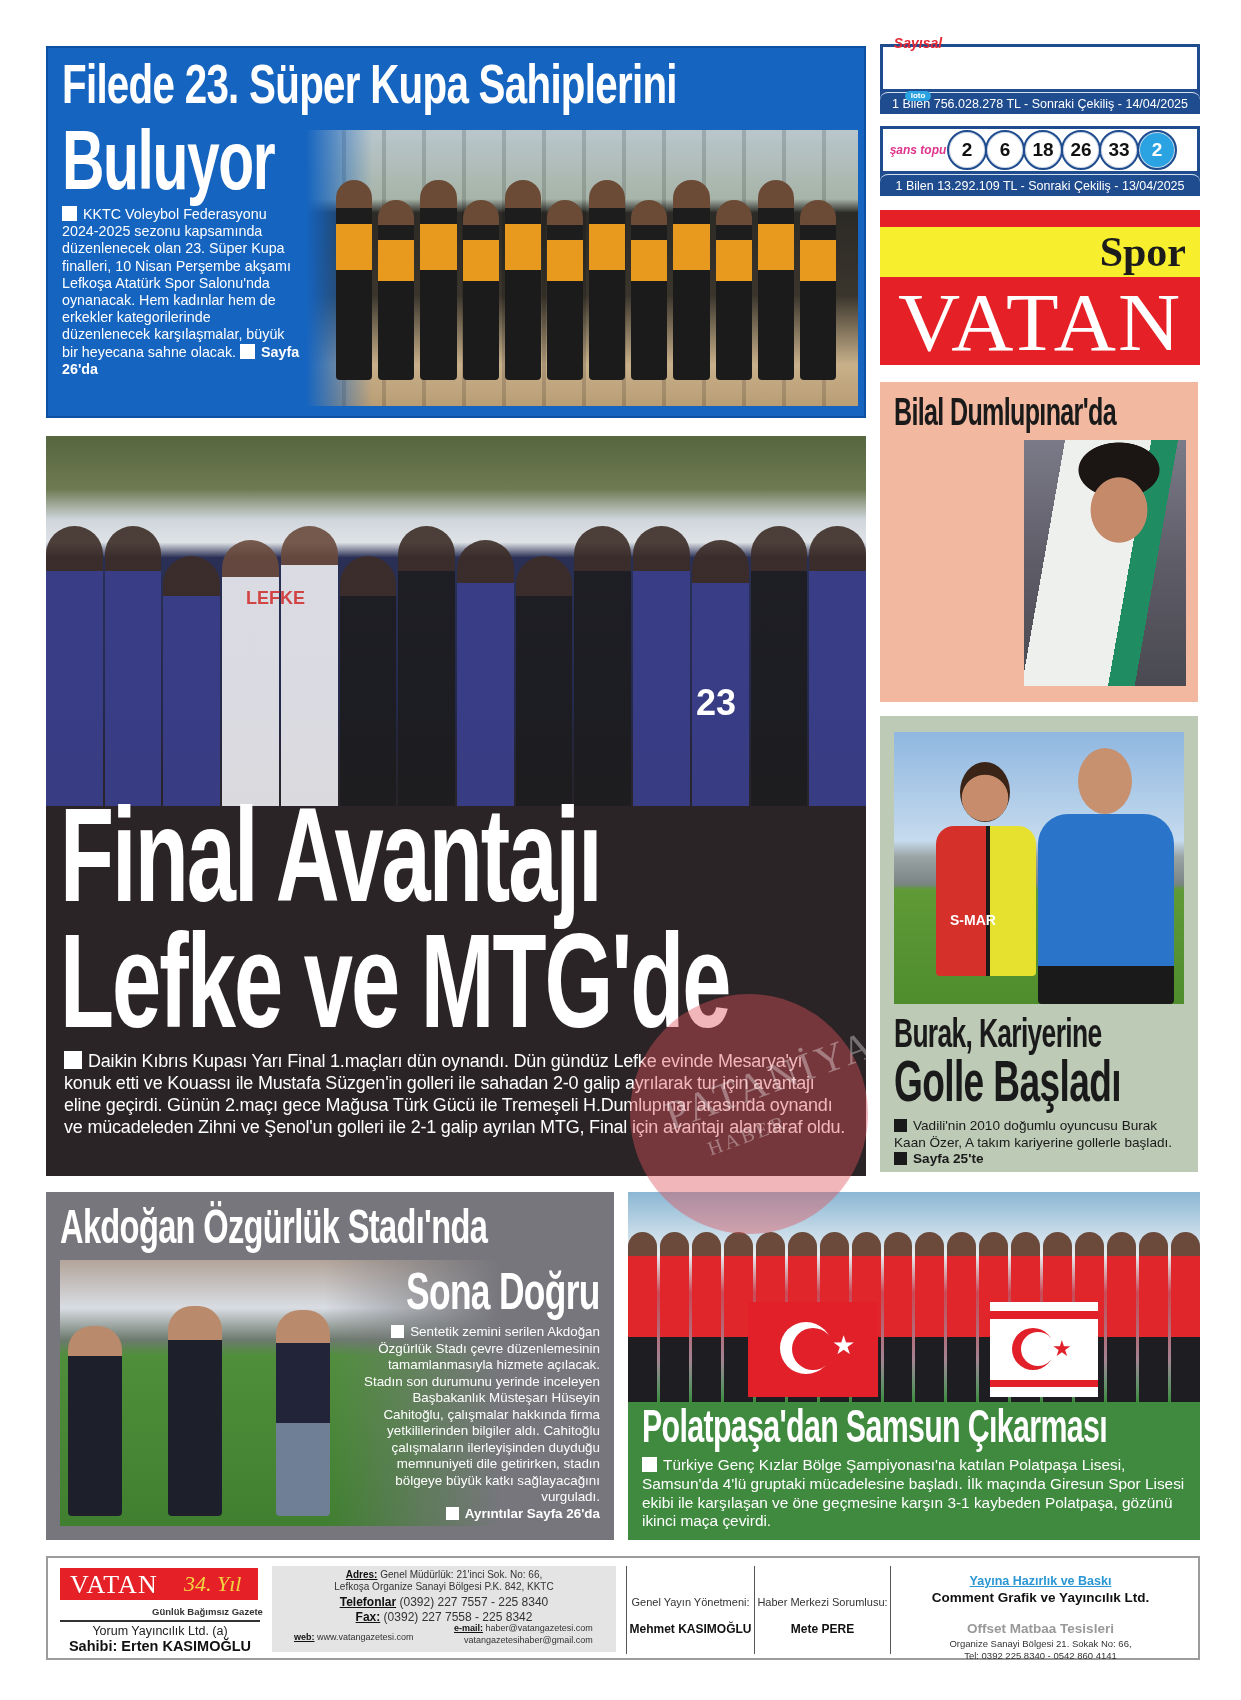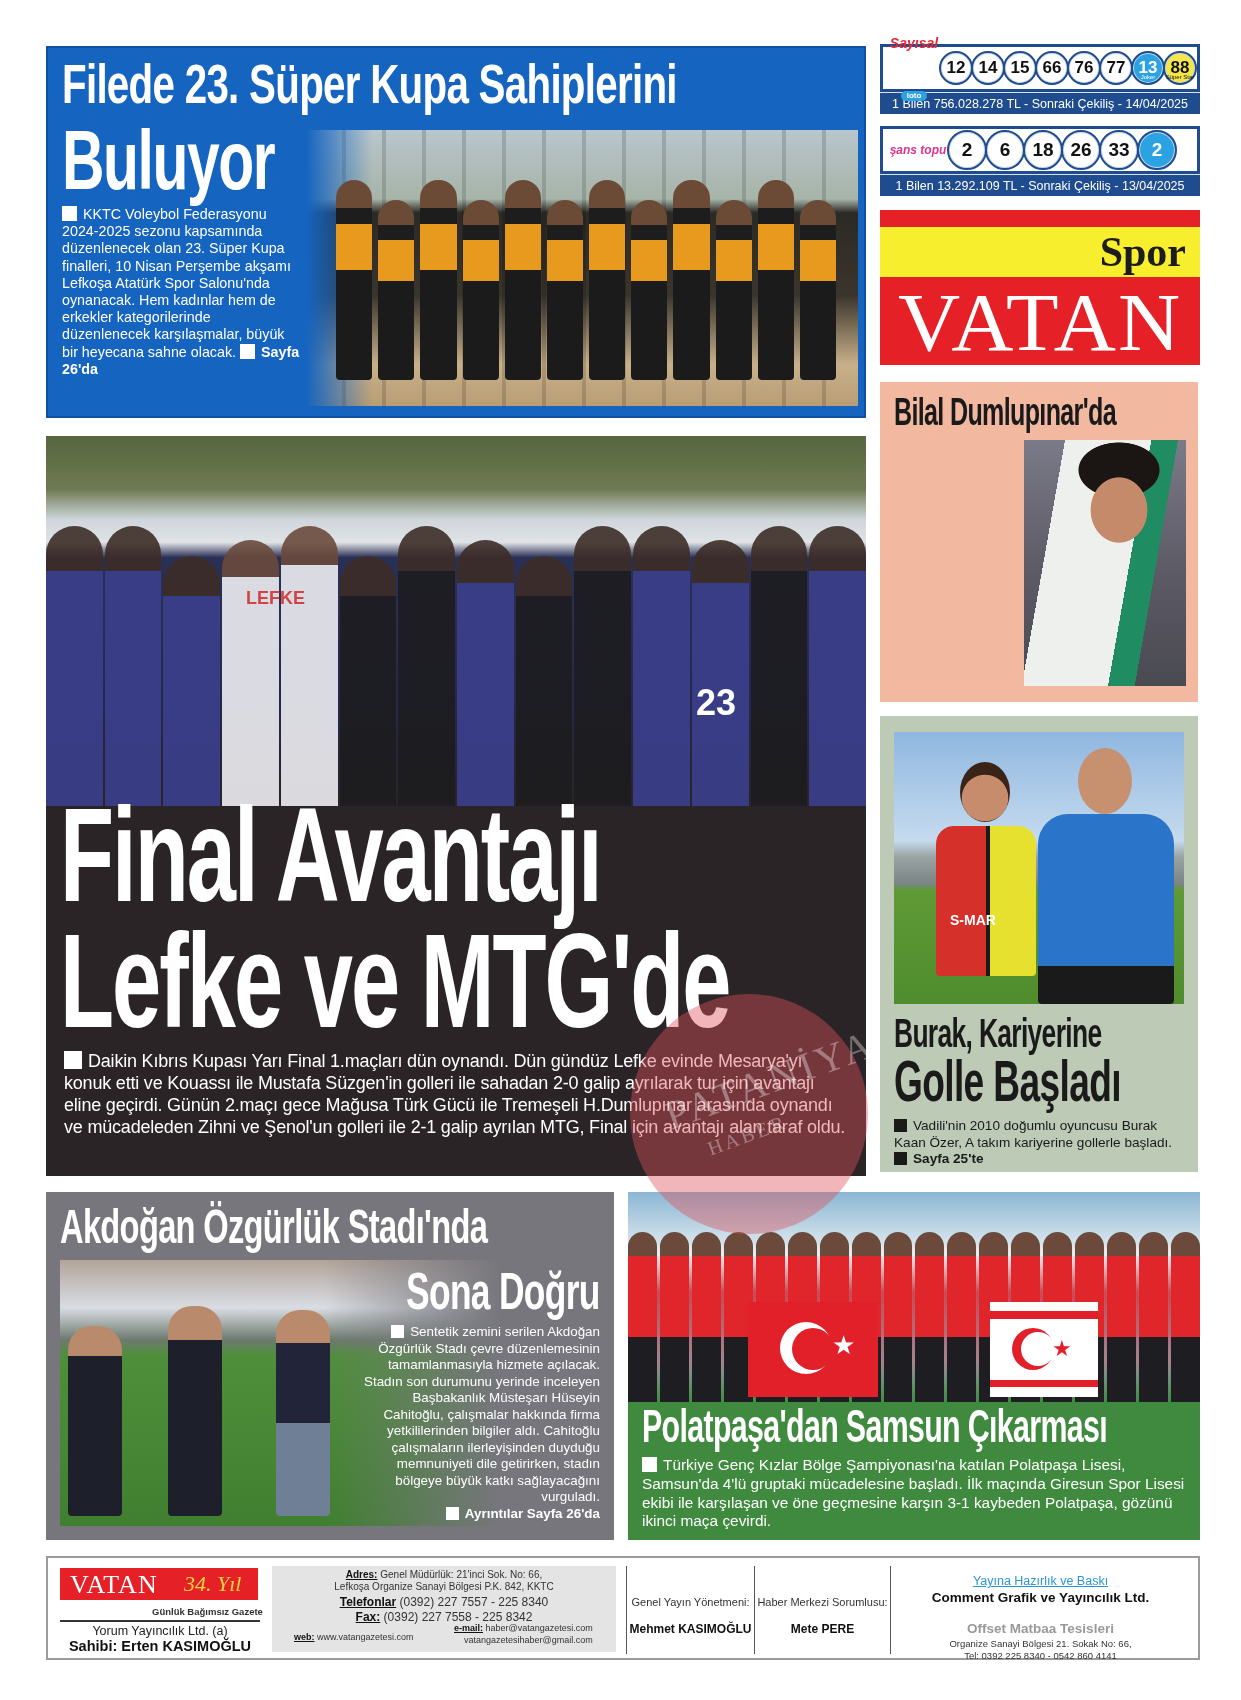--- a/index.html
+++ b/index.html
@@ -30,21 +30,21 @@
   .lotto { position: absolute; left: 880px; width: 320px; background: #1f4c8f; }
   .lotto .row { position: relative; height: 48px; display: flex; align-items: center; }
   .lotto .logo { width: 62px; height: 40px; background: #fff; margin-left: 4px; display: flex; flex-direction: column; align-items: center; justify-content: center; border-radius: 2px; gap: 39px; }
   .lotto .logo .l1 { font-size: 14px; font-weight: 700; color: #e32a36; font-style: italic; line-height: 14px; }
   .lotto .logo .l2 { font-size: 8px; font-weight: 700; color: #fff; background: #2ba3e2; border-radius: 6px; padding: 0 6px; line-height: 10px; margin-top: 2px; }
   .lotto .balls { display: flex; margin-left: 0; }
   .ball { width: 34px; height: 34px; border-radius: 50%; background: #fff; border: 2px solid #1f4c8f; box-shadow: 0 0 0 1px #cfd9e6 inset; color: #111; font-weight: 700; font-size: 17px; display: flex; align-items: center; justify-content: center; margin-left: -2px; position: relative; }
   .ball.joker { background: #2ba3e2; color: #fff; }
   .ball.super { background: #f4e54a; color: #111; }
   .ball .tag { position: absolute; bottom: 3px; left: 0; width: 100%; text-align: center; font-size: 6px; font-weight: 400; line-height: 6px; }
-  .lotto .info { height: 22px; color: #fff; font-size: 12.5px; text-align: center; line-height: 22px; background: #1f4c8f; border-top: 1px solid #d8e2ef; }
+  .lotto .info { height: 22px; color: #fff; font-size: 12.5px; text-align: center; line-height: 22px; background: #1f4c8f; border-top: 1px solid #d8e2ef; border-radius: 8px; }
   #sayisal { top: 44px; }
   #sayisal .row { background: #fff; border: 3px solid #1f4c8f; }
   #sans { top: 126px; }
   #sans .row { background: #fff; border: 3px solid #1f4c8f; }
   #sans .ball { width: 40px; height: 40px; font-size: 19px; }
   #sans .logo .l1 { font-size: 12px; color: #e0338c; }
 
   
   #brand { position: absolute; left: 880px; top: 210px; width: 320px; height: 155px; background: #e52127; }
   #brand .yellow { position: absolute; left: 0; top: 17px; width: 100%; height: 50px; background: #f7ef2d; }
@@ -151,21 +151,21 @@
   #footer .addr .a2 { line-height: 12px; }
   #footer .addr .tel { font-size: 12px; line-height: 15px; margin-top: 2px; }
   #footer .addr .web { position: absolute; left: 22px; top: 66px; font-size: 9px; }
   #footer .addr .mail { position: absolute; left: 182px; top: 56px; font-size: 9px; text-align: right; line-height: 12px; }
   #footer .col { position: absolute; top: 8px; height: 88px; border-left: 1px solid #555; text-align: center; font-size: 11px; color: #333; }
   #footer .col .n { font-weight: 700; font-size: 12px; color: #111; margin-top: 14px; }
   #footer .col .lb { margin-top: 30px; }
   #footer .c1 { left: 578px; width: 128px; }
   #footer .c2 { left: 706px; width: 136px; }
   #footer .c3 { left: 842px; width: 300px; }
-  #footer .c3 .p1 { margin-top: 8px; color: #2a97d4; font-weight: 400; text-decoration: underline; font-size: 12.5px; }
+  #footer .c3 .p1 { margin-top: 8px; color: #2a97d4; font-weight: 700; text-decoration: underline; font-size: 12.5px; }
   #footer .c3 .p2 { font-weight: 700; font-size: 13.5px; color: #111; margin-top: 2px; }
   #footer .c3 .p3 { font-weight: 700; font-size: 13.5px; color: #999; margin-top: 16px; }
   #footer .c3 .p4 { font-size: 9.5px; margin-top: 2px; line-height: 12px; }
 </style>
 </head>
 <body>
 
 <section id="volley">
   <div class="photo">
     <div class="players">
@@ -189,36 +189,20 @@
     <span class="sq"></span><span>KKTC Voleybol Federasyonu 2024-2025 sezonu kapsamında düzenlenecek olan 23. Süper Kupa finalleri, 10 Nisan Perşembe akşamı Lefkoşa Atatürk Spor Salonu'nda oynanacak. Hem kadınlar hem de erkekler kategorilerinde düzenlenecek karşılaşmalar, büyük bir heyecana sahne olacak.</span>
     <span class="sq"></span><span class="ref">Sayfa 26'da</span>
   </p>
 </section>
 
 <section id="sayisal" class="lotto">
   <div class="row">
     <div class="logo">
       <span class="l1">Sayısal</span>
       <span class="l2">loto</span>
-    </div>
-    <div class="balls">
-      <div class="ball">12</div>
-      <div class="ball">14</div>
-      <div class="ball">15</div>
-      <div class="ball">66</div>
-      <div class="ball">76</div>
-      <div class="ball">77</div>
-      <div class="ball joker">
-          <span>13</span>
-          <span class="tag">Joker</span>
-        </div>
-      <div class="ball super">
-          <span>88</span>
-          <span class="tag">Süper Star</span>
-        </div>
     </div>
   </div>
   <div class="info">1 Bilen 756.028.278 TL - Sonraki Çekiliş - 14/04/2025</div>
 </section>
 
 <section id="sans" class="lotto">
   <div class="row">
     <div class="logo">
       <span class="l1">şans topu</span>
     </div>

